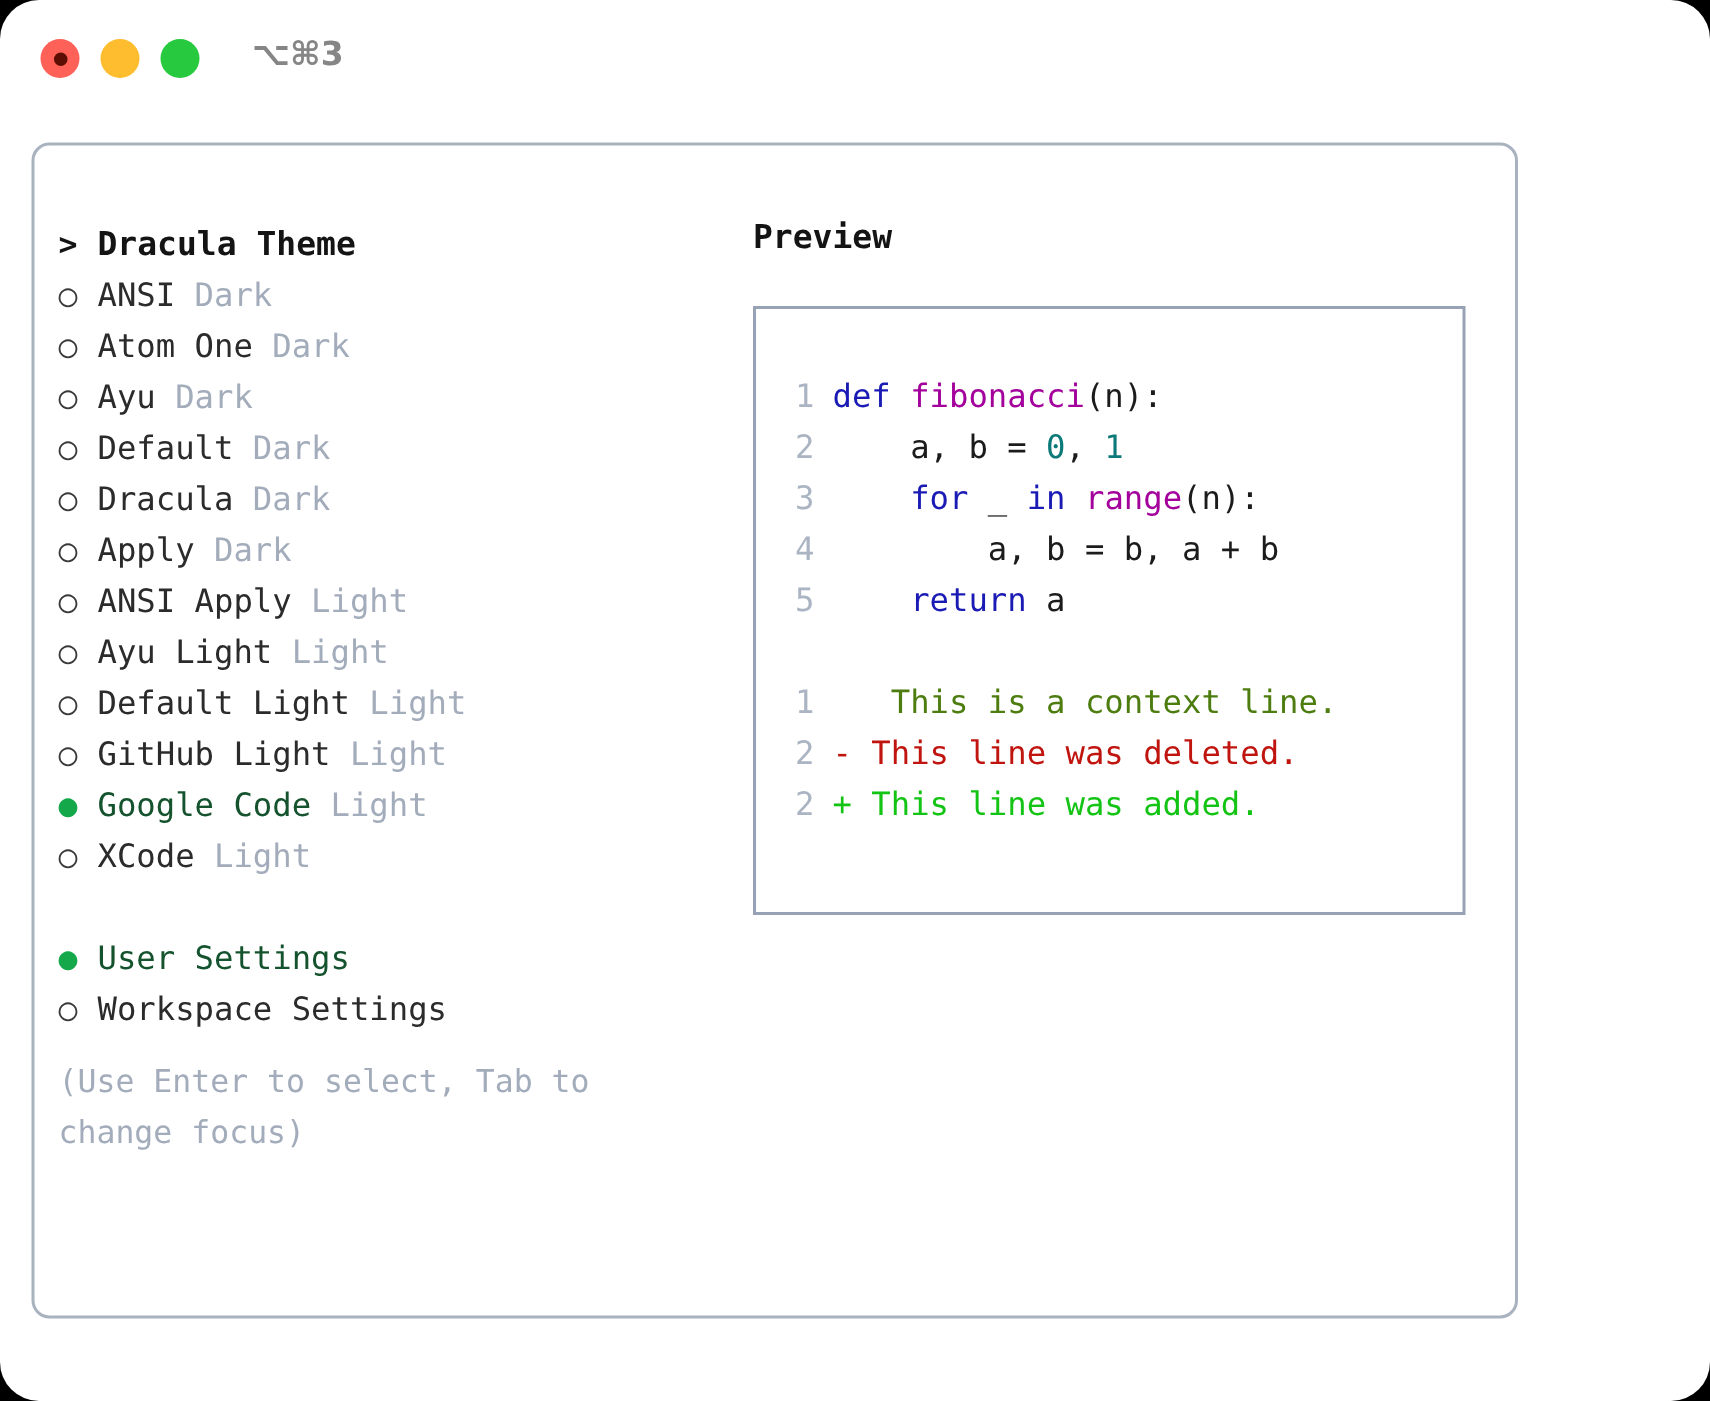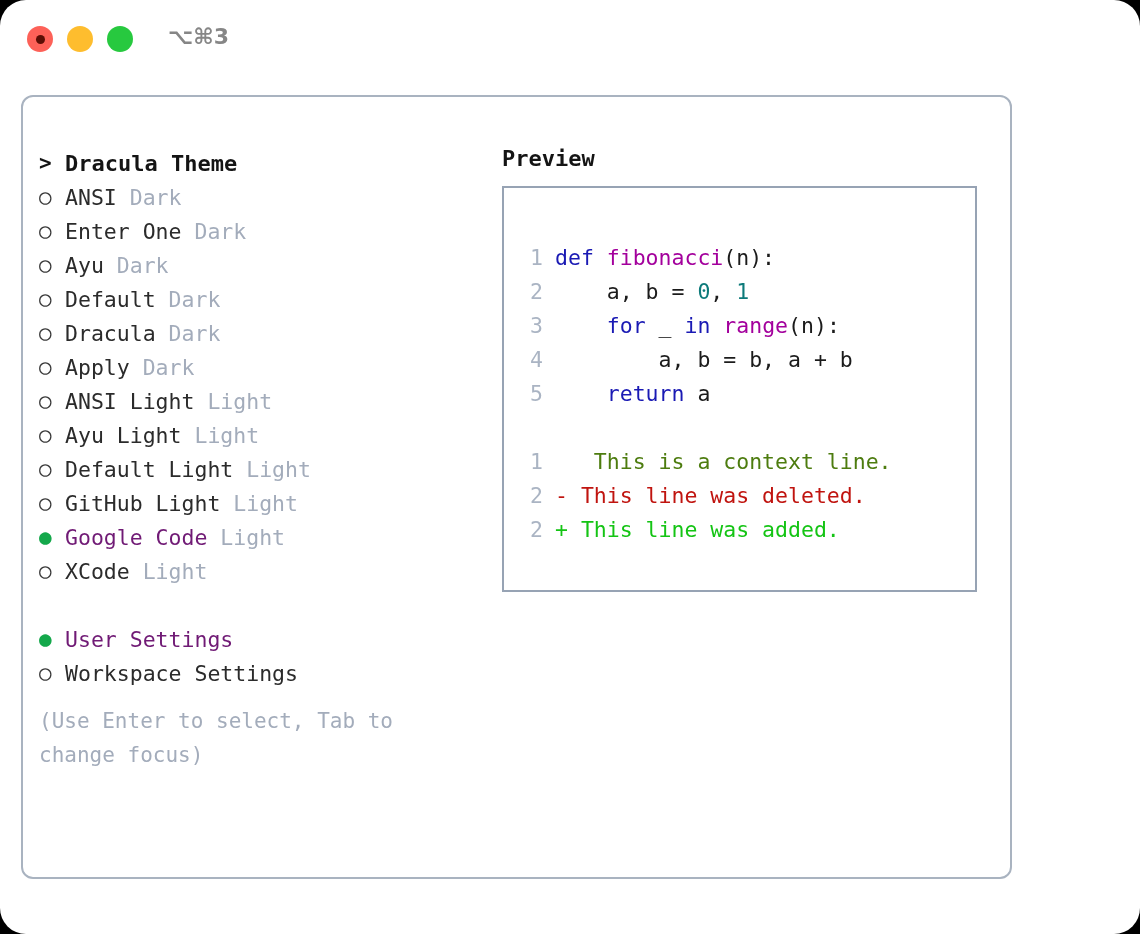--- a/index.html
+++ b/index.html
@@ -113,21 +113,21 @@
     font-weight: 700;
     color: #141414;
     font-size: 22px;
   }
   .heading-row .bullet { font-weight: 700; color: #141414; }
 
   .opt-empty  { color: #3a3a3a; }
   .opt-filled { color: #14a84b; }
 
   .name        { color: #2b2b2b; }
-  .name-sel    { color: #701a75; }
+  .name-sel    { color: #14532d; }
   .variant     { color: #a3acbb; }
   .variant-sel { color: #a3acbb; }
 
   .spacer-row { height: 34px; }
 
   .section-label {
     color: #1d1d1d;
     font-size: 21.5px;
   }
 
@@ -143,35 +143,35 @@
   .right-col {
     position: absolute;
     left: 479px;
     top: 49px;
     width: 500px;
   }
   .preview-title {
     font-size: 22px;
     font-weight: 700;
     color: #141414;
-    margin-bottom: 15px;
+    margin-bottom: 33px;
   }
   .preview-box {
     width: 475px;
     height: 406px;
     border: 2px solid #97a3b4;
     box-sizing: border-box;
     background: #ffffff;
     position: relative;
   }
 
   .code {
     position: absolute;
     left: 13px;
-    top: 53px;
+    top: 42px;
     font-size: 21.5px;
     line-height: 34px;
     white-space: pre;
   }
   .code .ln {
     display: inline-block;
     width: 26px;
     text-align: right;
     color: #aab4c3;
     margin-right: 12px;
@@ -205,26 +205,26 @@
   <div class="panel">
 
     <div class="left-col">
 
       <div class="row heading-row">
         <span class="bullet">&gt;</span><span>Dracula Theme</span>
       </div>
 
       <div id="theme-list">
           <div class="row"><span class="bullet opt-empty">○</span><span class="name">ANSI</span><span class="variant"> Dark</span></div>
-          <div class="row"><span class="bullet opt-empty">○</span><span class="name">Enter One</span><span class="variant"> Dark</span></div>
+          <div class="row"><span class="bullet opt-empty">○</span><span class="name">Atom One</span><span class="variant"> Dark</span></div>
           <div class="row"><span class="bullet opt-empty">○</span><span class="name">Ayu</span><span class="variant"> Dark</span></div>
           <div class="row"><span class="bullet opt-empty">○</span><span class="name">Default</span><span class="variant"> Dark</span></div>
           <div class="row"><span class="bullet opt-empty">○</span><span class="name">Dracula</span><span class="variant"> Dark</span></div>
           <div class="row"><span class="bullet opt-empty">○</span><span class="name">Apply</span><span class="variant"> Dark</span></div>
-          <div class="row"><span class="bullet opt-empty">○</span><span class="name">ANSI Light</span><span class="variant"> Light</span></div>
+          <div class="row"><span class="bullet opt-empty">○</span><span class="name">ANSI Apply</span><span class="variant"> Light</span></div>
           <div class="row"><span class="bullet opt-empty">○</span><span class="name">Ayu Light</span><span class="variant"> Light</span></div>
           <div class="row"><span class="bullet opt-empty">○</span><span class="name">Default Light</span><span class="variant"> Light</span></div>
           <div class="row"><span class="bullet opt-empty">○</span><span class="name">GitHub Light</span><span class="variant"> Light</span></div>
           <div class="row"><span class="bullet opt-filled">●</span><span class="name-sel">Google Code</span><span class="variant-sel"> Light</span></div>
           <div class="row"><span class="bullet opt-empty">○</span><span class="name">XCode</span><span class="variant"> Light</span></div>
         </div>
 
       <div class="spacer-row"></div>
 
 

